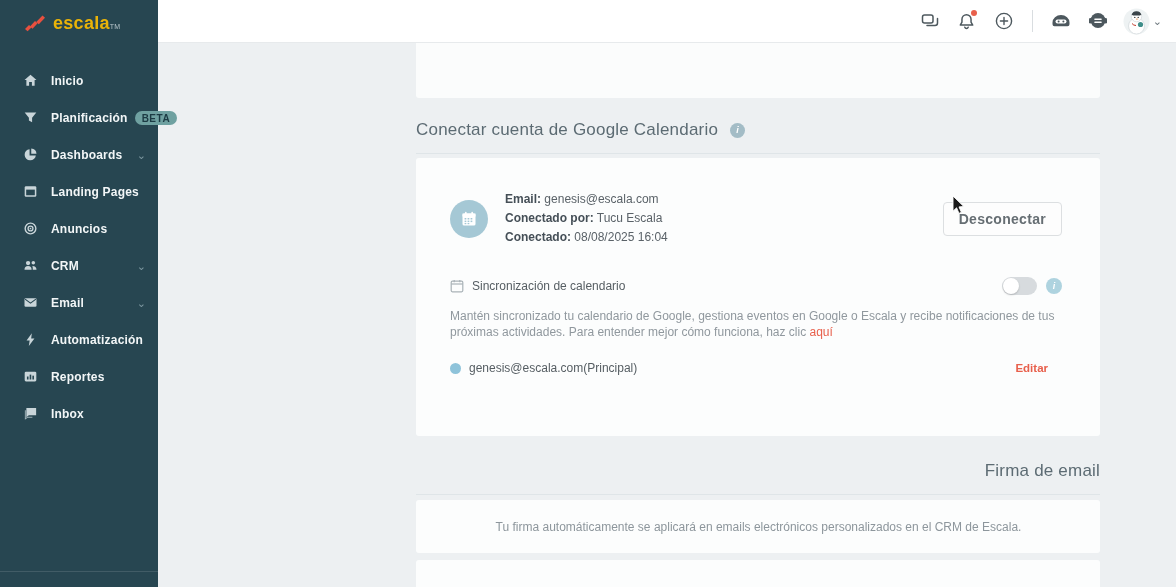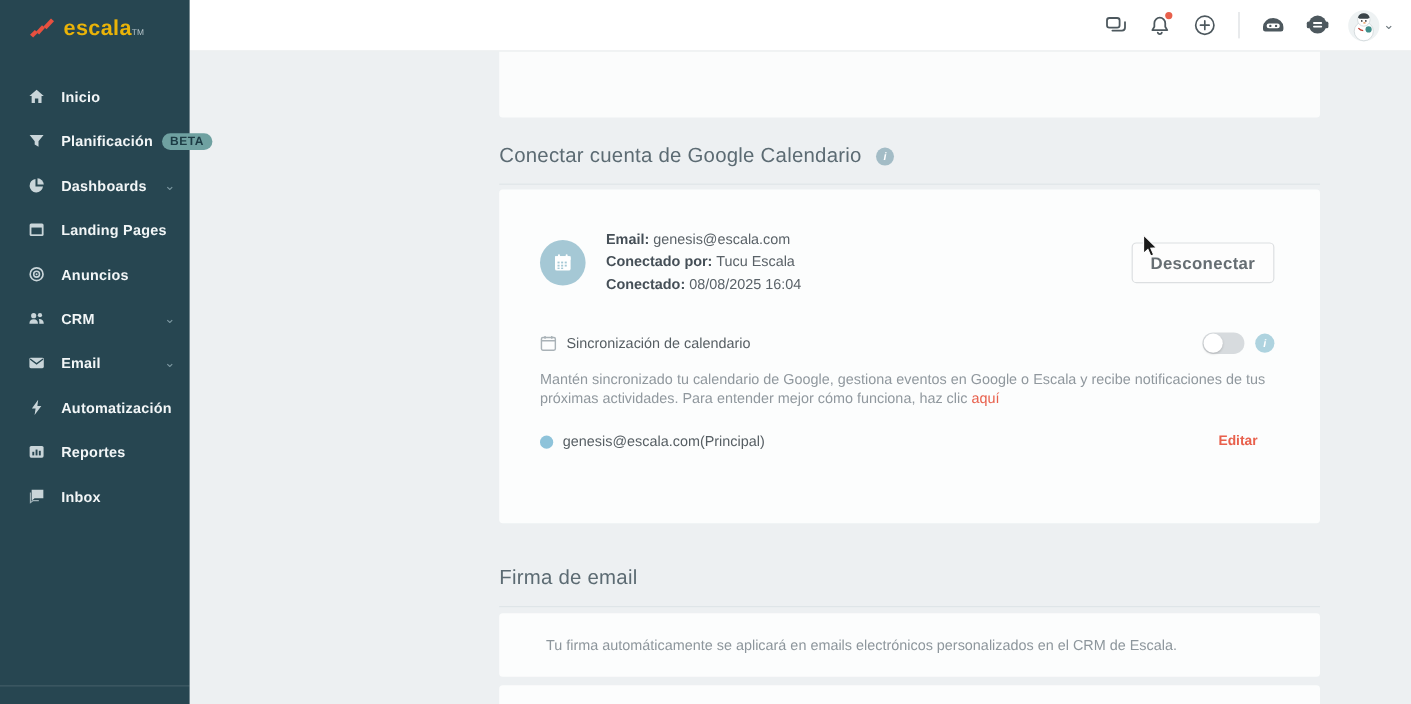--- a/index.html
+++ b/index.html
@@ -32,21 +32,21 @@
   .chev-small { color:#6b767c; font-size:11px; line-height:8px; }
 
   
   .main { flex:1; background:#edf0f2; overflow:hidden; }
   .content { margin-left:258px; width:684px; }
 
   .partial-card { height:55px; background:#fbfcfc; border-radius:0 0 3px 3px; }
 
   .section-title { display:flex; align-items:center; gap:9px; font-size:17px; font-weight:400; color:#5c6b73; letter-spacing:.2px; padding-bottom:13px; border-bottom:1px solid #dfe5e8; }
   .t1 { margin-top:22px;gap:12px; }
-  .t2 { margin-top:36px; }
+  .t2 { margin-top:25px;justify-content:flex-end; }
   .info-badge { width:15px; height:15px; border-radius:50%; background:#a3bcc6; color:#fff; font-size:9px; font-weight:700; font-style:italic; display:flex; align-items:center; justify-content:center; cursor:pointer; }
 
   .card { background:#fcfdfd; border-radius:3px; }
   .card-main { margin-top:4px; height:278px; padding:32px 38px 0 34px; }
 
   .acct-row { display:flex; align-items:center; }
   .cal-avatar { width:38px; height:38px; border-radius:50%; background:#a5c8d5; display:flex; align-items:center; justify-content:center; flex:none; }
   .acct-info { margin-left:17px; font-size:12px; color:#5a6268; line-height:19px; }
   .acct-info b { color:#454f57; }
   .btn-disconnect { margin-left:auto; background:#fdfdfd; border:1px solid #dcdfe1; border-radius:4px; color:#666e73; font-size:14px; font-weight:600; letter-spacing:.3px; padding:8px 15px; cursor:pointer; font-family:"Liberation Sans", sans-serif; }
@@ -58,21 +58,21 @@
   .toggle .knob { position:absolute; left:1px; top:1px; width:16px; height:16px; border-radius:50%; background:#fff; box-shadow:0 1px 2px rgba(0,0,0,.18); }
   .info-badge-sm { width:16px; height:16px; border-radius:50%; background:#aed3df; color:#fff; font-size:9px; font-weight:700; font-style:italic; display:flex; align-items:center; justify-content:center; cursor:pointer; }
 
   .desc { margin-top:13px; width:625px; font-size:12px; line-height:16px; color:#90989e; }
   .red-link { color:#e8604c; text-decoration:none; cursor:pointer;text-align:center; }
 
   .email-row { display:flex; align-items:center; margin-top:21px; font-size:12px; color:#565e63; padding-right:14px; }
   .dot-blue { width:11px; height:11px; border-radius:50%; background:#8ec3da; margin-right:8px; flex:none; }
   .editar-link { margin-left:auto; font-size:11.5px; font-weight:600; }
 
-  .card-sig-desc { margin-top:5px; height:53px; display:flex; align-items:center; padding:0 38px 0 39px; font-size:12px; color:#8d969c; }
+  .card-sig-desc { margin-top:5px; height:53px; display:flex; align-items:center; padding:0 38px 0 39px; font-size:12px; color:#8d969c;justify-content:center; }
   .card-sig-list { margin-top:7px; height:68px; display:flex; align-items:center; padding:0 58px 0 50px; font-size:12px; color:#565e63; }
   .sig-links { margin-left:auto; display:flex; gap:19px; font-size:11.5px; font-weight:600; }
 
   .cursor { position:absolute; left:952px; top:196px; z-index:50; pointer-events:none; }
 </style>
 </head>
 <body>
 
 <div class="app">
 

